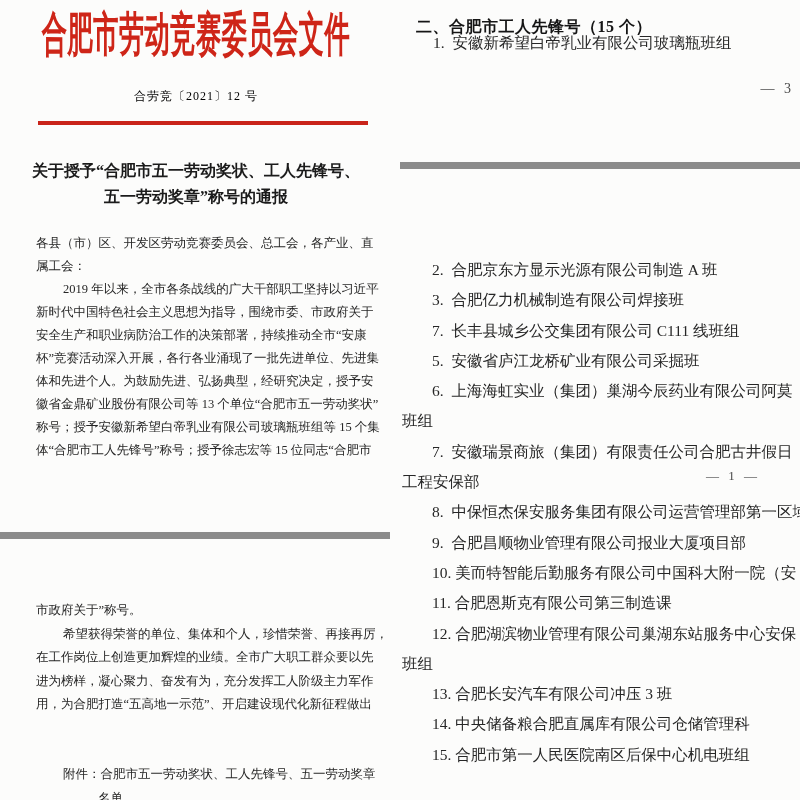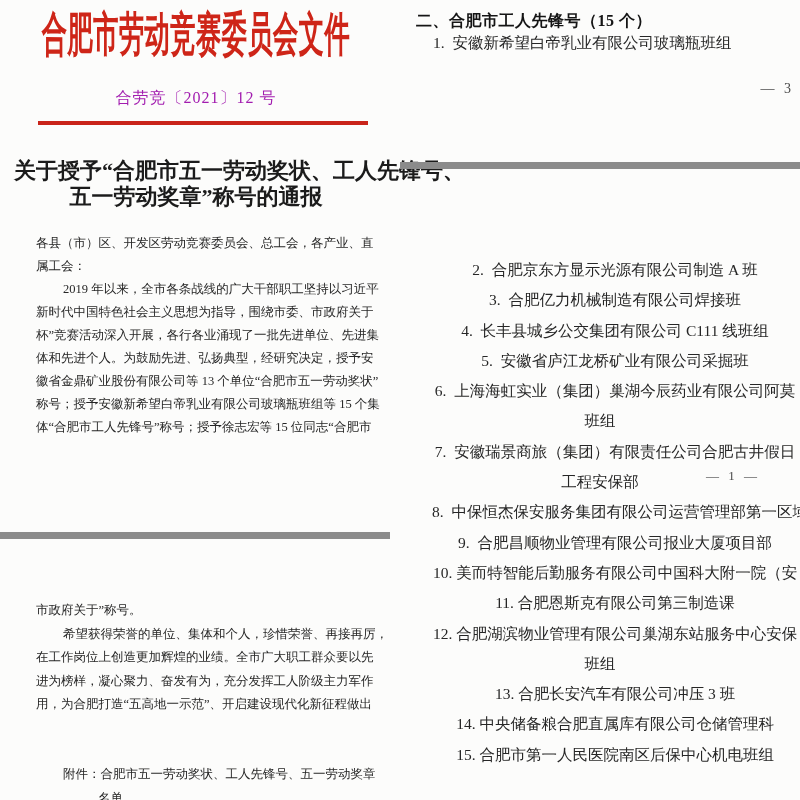--- a/index.html
+++ b/index.html
@@ -16,62 +16,62 @@
 
   
   .masthead{
     position:absolute;top:3px;left:20px;width:352px;text-align:center;
     font-size:26px;font-weight:bold;color:#ce2518;
     transform:scale(0.97,1.8);transform-origin:center top;
     white-space:nowrap;letter-spacing:0.5px;
   }
   .doc-number{
     position:absolute;top:88px;left:0;width:392px;text-align:center;
-    font-size:16px;color:#a21caf;letter-spacing:1px;
+    font-size:12px;color:#000000;letter-spacing:1px;
   }
   .red-rule{
     position:absolute;top:121px;left:38px;width:330px;height:4px;
     background:#c9241a;
   }
   .notice-title{
     position:absolute;top:158px;left:14px;width:364px;text-align:center;
-    font-size:22px;font-weight:bold;color:#1b1b1b;line-height:26px;
+    font-size:16px;font-weight:bold;color:#1b1b1b;line-height:26px;
   }
   .p1-body{position:absolute;top:232px;left:36px;width:332px;font-size:12.5px;}
   .p1-body .ln{height:23px;line-height:23px;}
   .p1-num{
     position:absolute;top:468px;right:40px;font-size:13px;color:#4a4a4a;
     letter-spacing:3px;white-space:pre;
   }
   .divider-left{
     position:absolute;top:532px;left:0;width:390px;height:7px;background:#8b8b8b;
   }
   .p2-body{position:absolute;top:599px;left:36px;width:332px;font-size:12.5px;}
   .p2-body .ln{height:23.5px;line-height:23.5px;}
   .attachment{position:absolute;top:763px;left:36px;width:340px;font-size:12.5px;}
   .attachment .ln{height:23.5px;line-height:23.5px;}
 
   
   .p3-heading{
-    position:absolute;top:11px;left:416px;font-size:16px;font-weight:bold;
+    position:absolute;top:17px;left:416px;font-size:16px;font-weight:bold;
     color:#151515;white-space:pre;letter-spacing:0.5px;
   }
   .p3-item1{
     position:absolute;top:33px;left:403px;padding-left:30px;
     font-size:15.5px;white-space:pre;
   }
   .p3-num{
     position:absolute;top:81px;right:6px;font-size:14px;color:#4a4a4a;
     letter-spacing:3px;white-space:pre;
   }
   .divider-right{
     position:absolute;top:162px;left:400px;width:400px;height:7px;background:#8b8b8b;
   }
   .p3-list{position:absolute;top:255px;left:402px;width:396px;font-size:15.5px;}
-  .p3-list .ln{height:30.3px;line-height:30.3px;text-align:center;}
+  .p3-list .ln{height:30.3px;line-height:30.3px;}
   .p3-list .ind1{padding-left:30px;}
 </style>
 </head>
 <body>
 
 <div class="masthead">合肥市劳动竞赛委员会文件</div>
 
 <div class="doc-number">合劳竞〔2021〕12 号</div>
 
 <div class="red-rule"></div>
@@ -79,20 +79,21 @@
 <div class="notice-title">
   <div class="ln">关于授予“合肥市五一劳动奖状、工人先锋号、</div>
   <div class="ln">五一劳动奖章”称号的通报</div>
 </div>
 
 <div class="p1-body">
     <div class="ln">各县（市）区、开发区劳动竞赛委员会、总工会，各产业、直</div>
     <div class="ln">属工会：</div>
     <div class="ln ind1">2019 年以来，全市各条战线的广大干部职工坚持以习近平</div>
     <div class="ln">新时代中国特色社会主义思想为指导，围绕市委、市政府关于</div>
+    <div class="ln">安全生产和职业病防治工作的决策部署，持续推动全市“安康</div>
     <div class="ln">杯”竞赛活动深入开展，各行各业涌现了一批先进单位、先进集</div>
     <div class="ln">体和先进个人。为鼓励先进、弘扬典型，经研究决定，授予安</div>
     <div class="ln">徽省金鼎矿业股份有限公司等 13 个单位“合肥市五一劳动奖状”</div>
     <div class="ln">称号；授予安徽新希望白帝乳业有限公司玻璃瓶班组等 15 个集</div>
     <div class="ln">体“合肥市工人先锋号”称号；授予徐志宏等 15 位同志“合肥市</div>
   </div>
 
 <div class="p1-num">— 1 —</div>
 
 <div class="divider-left"></div>
@@ -114,21 +115,21 @@
 
 <div class="p3-item1">1.  安徽新希望白帝乳业有限公司玻璃瓶班组</div>
 
 <div class="p3-num">— 3</div>
 
 <div class="divider-right"></div>
 
 <div class="p3-list">
     <div class="ln ind1">2.  合肥京东方显示光源有限公司制造 A 班</div>
     <div class="ln ind1">3.  合肥亿力机械制造有限公司焊接班</div>
-    <div class="ln ind1">4.  长丰县城乡公交集团有限公司 C111 线班组</div>
+    <div class="ln ind1">7.  长丰县城乡公交集团有限公司 C111 线班组</div>
     <div class="ln ind1">5.  安徽省庐江龙桥矿业有限公司采掘班</div>
     <div class="ln ind1">6.  上海海虹实业（集团）巢湖今辰药业有限公司阿莫</div>
     <div class="ln">班组</div>
     <div class="ln ind1">7.  安徽瑞景商旅（集团）有限责任公司合肥古井假日</div>
     <div class="ln">工程安保部</div>
     <div class="ln ind1">8.  中保恒杰保安服务集团有限公司运营管理部第一区域</div>
     <div class="ln ind1">9.  合肥昌顺物业管理有限公司报业大厦项目部</div>
     <div class="ln ind1">10. 美而特智能后勤服务有限公司中国科大附一院（安</div>
     <div class="ln ind1">11. 合肥恩斯克有限公司第三制造课</div>
     <div class="ln ind1">12. 合肥湖滨物业管理有限公司巢湖东站服务中心安保</div>

